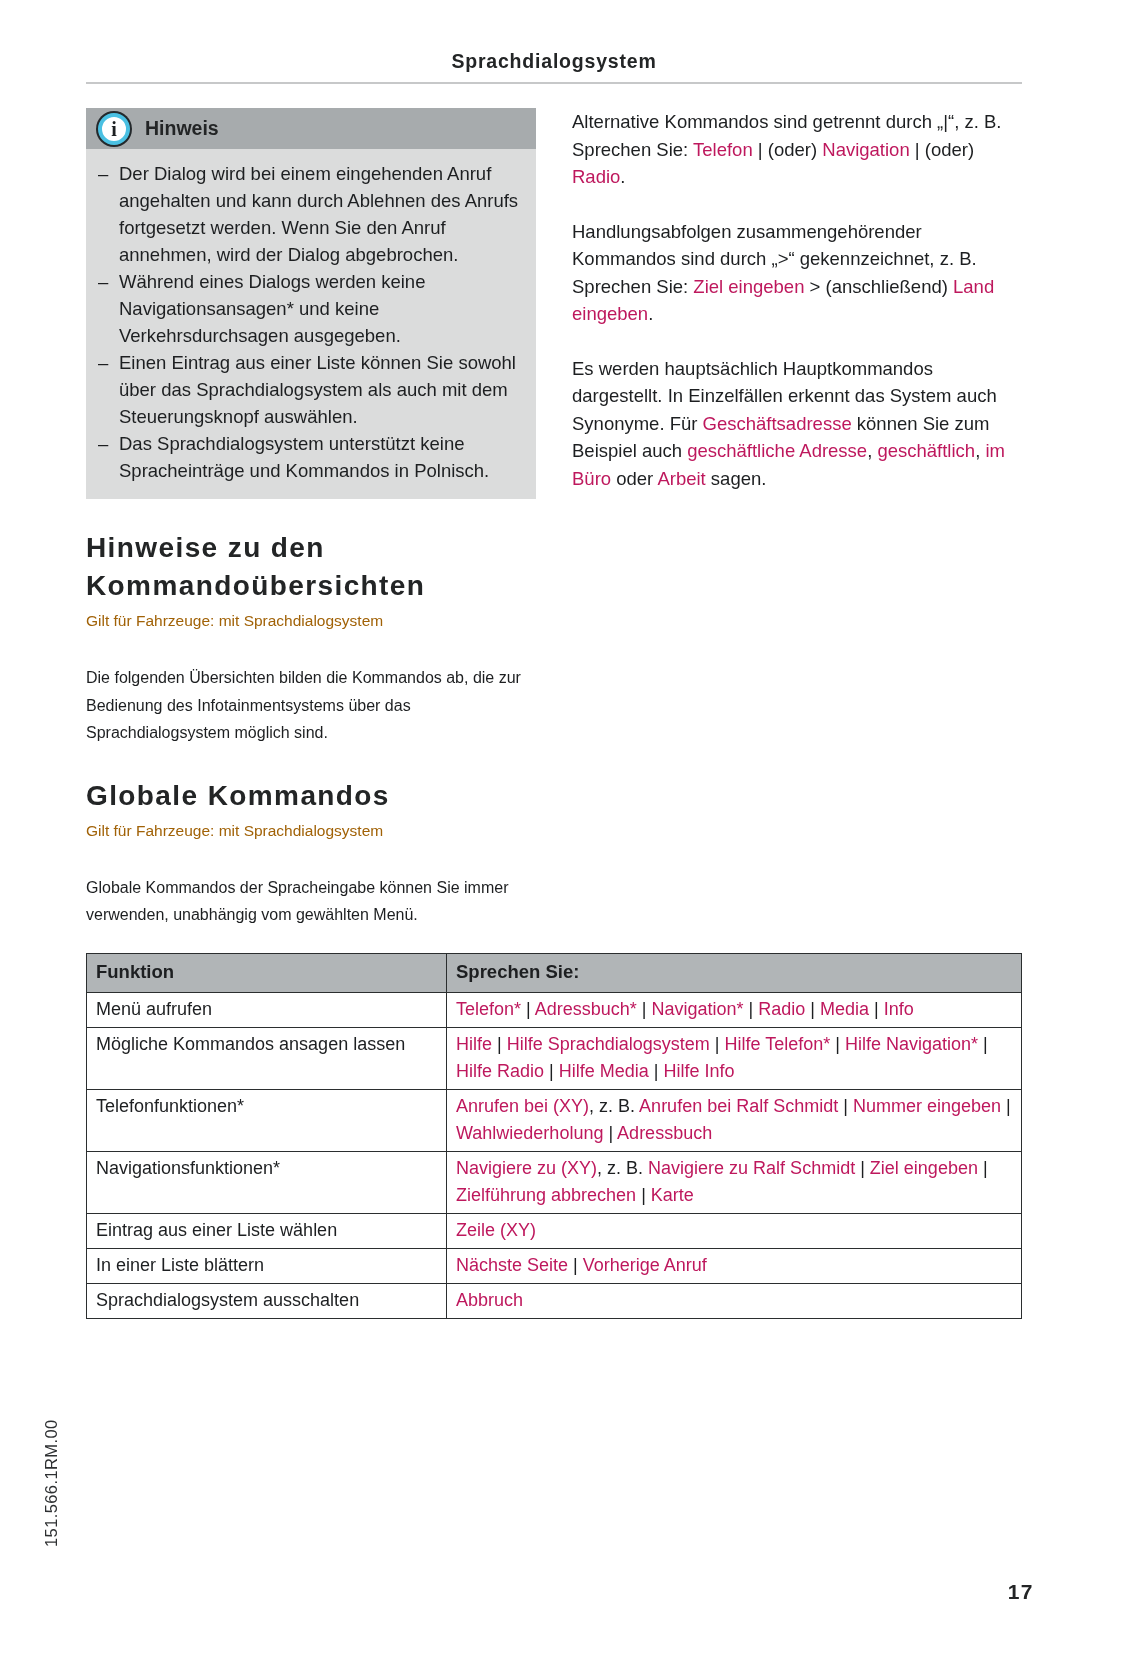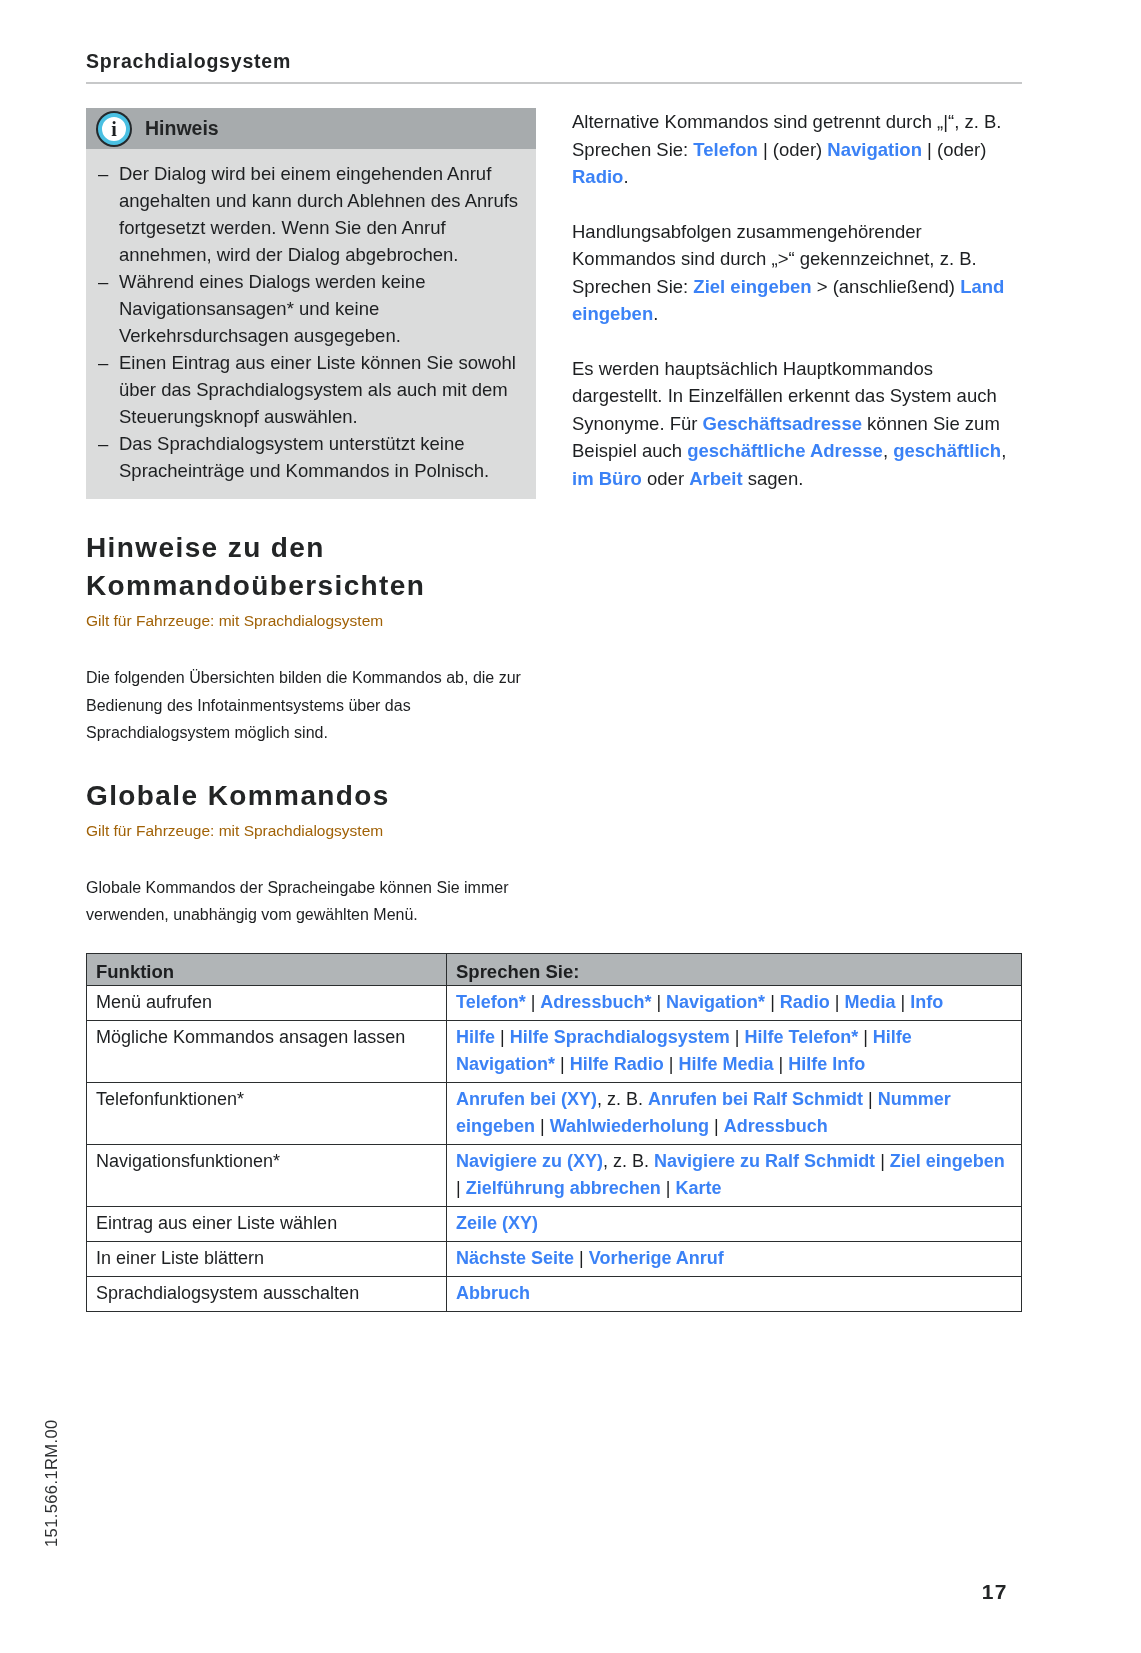--- a/index.html
+++ b/index.html
@@ -9,21 +9,21 @@
     width:1141px; height:1653px;
     margin:0 auto;
     background:#ffffff;
     font-family:"Liberation Sans","DejaVu Sans",sans-serif;
     color:#1d1f21;
     overflow:hidden;
   }
   .content { position:absolute; left:86px; top:0; width:936px; }
 
   
-  .page-header { padding-top:50px; text-align:left; }
+  .page-header { padding-top:50px; text-align:center; }
   .page-header-title { font-size:19.5px; font-weight:bold; letter-spacing:0.8px; color:#232526; }
   .header-rule { border-bottom:2px solid #c7c8c9; margin-top:9px; }
 
   
   .two-cols { display:flex; gap:36px; margin-top:24px; }
   .col { width:450px; flex:none; }
 
   
   .note-box { width:450px; }
   .note-header {
@@ -53,48 +53,48 @@
   
   .section-title {
     font-size:28px; font-weight:bold; letter-spacing:1.4px;
     line-height:38px; margin-top:30px; color:#232526;
   }
   .section-applies { font-size:15.5px; color:#a16207; margin-top:7px; }
   .section-body { font-size:16px; line-height:27.5px; margin-top:34px; }
 
   
   .para { font-size:18.5px; line-height:27.5px; margin-bottom:27px; }
-  .para b, .note-body b, .cell-sprechen b { font-weight:bold; color:#3b82f6; }
+  .para b, .note-body b, .cell-sprechen b { font-weight:normal; color:#be185d; }
 
   
   .commands-table {
     width:936px; margin-top:24px;
     border-collapse:collapse; table-layout:fixed;
   }
   .commands-table col.c1 { width:360px; }
   .commands-table th, .commands-table td {
     border:1.5px solid #2b2e2f;
     text-align:left; vertical-align:top;
     font-size:18px; line-height:27px;
     padding:3px 10px 4px 9px;
   }
   .commands-table th {
     background:#b1b5b7; font-weight:bold; font-size:18.5px;
-    padding-top:4px; padding-bottom:0;
+    padding-top:4px; padding-bottom:7px;
   }
 
   
   .vertical-code {
     position:absolute; left:42px; top:1547px;
     transform:rotate(-90deg); transform-origin:0 0;
     font-size:16.5px; letter-spacing:0.4px; color:#2e3032;
     white-space:nowrap;
   }
   .page-number {
-    position:absolute; top:1580px; right:133px;
+    position:absolute; top:1580px; right:107px;
     font-size:21px; font-weight:bold; letter-spacing:1.5px; color:#232526;
   }
 </style>
 </head>
 <body>
 
 <div class="page">
   <div class="content">
 
     <div class="page-header">

